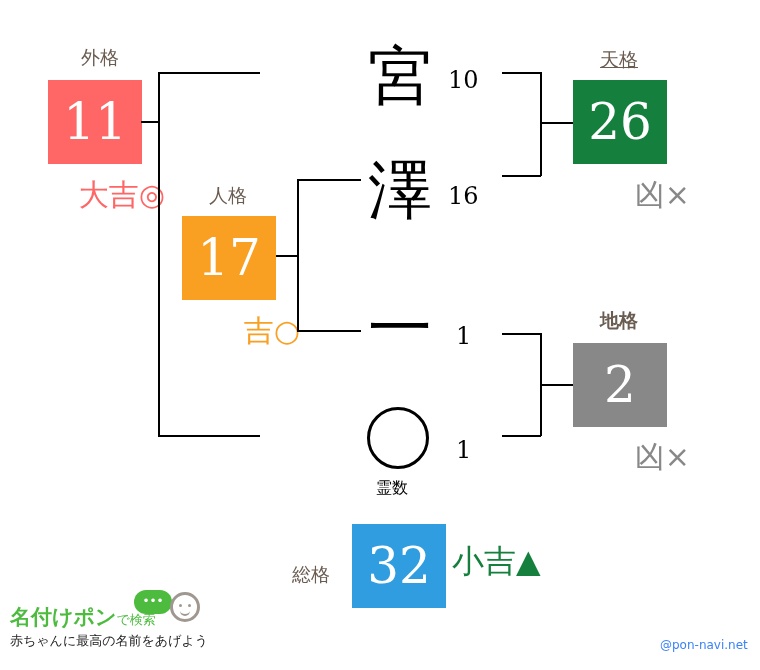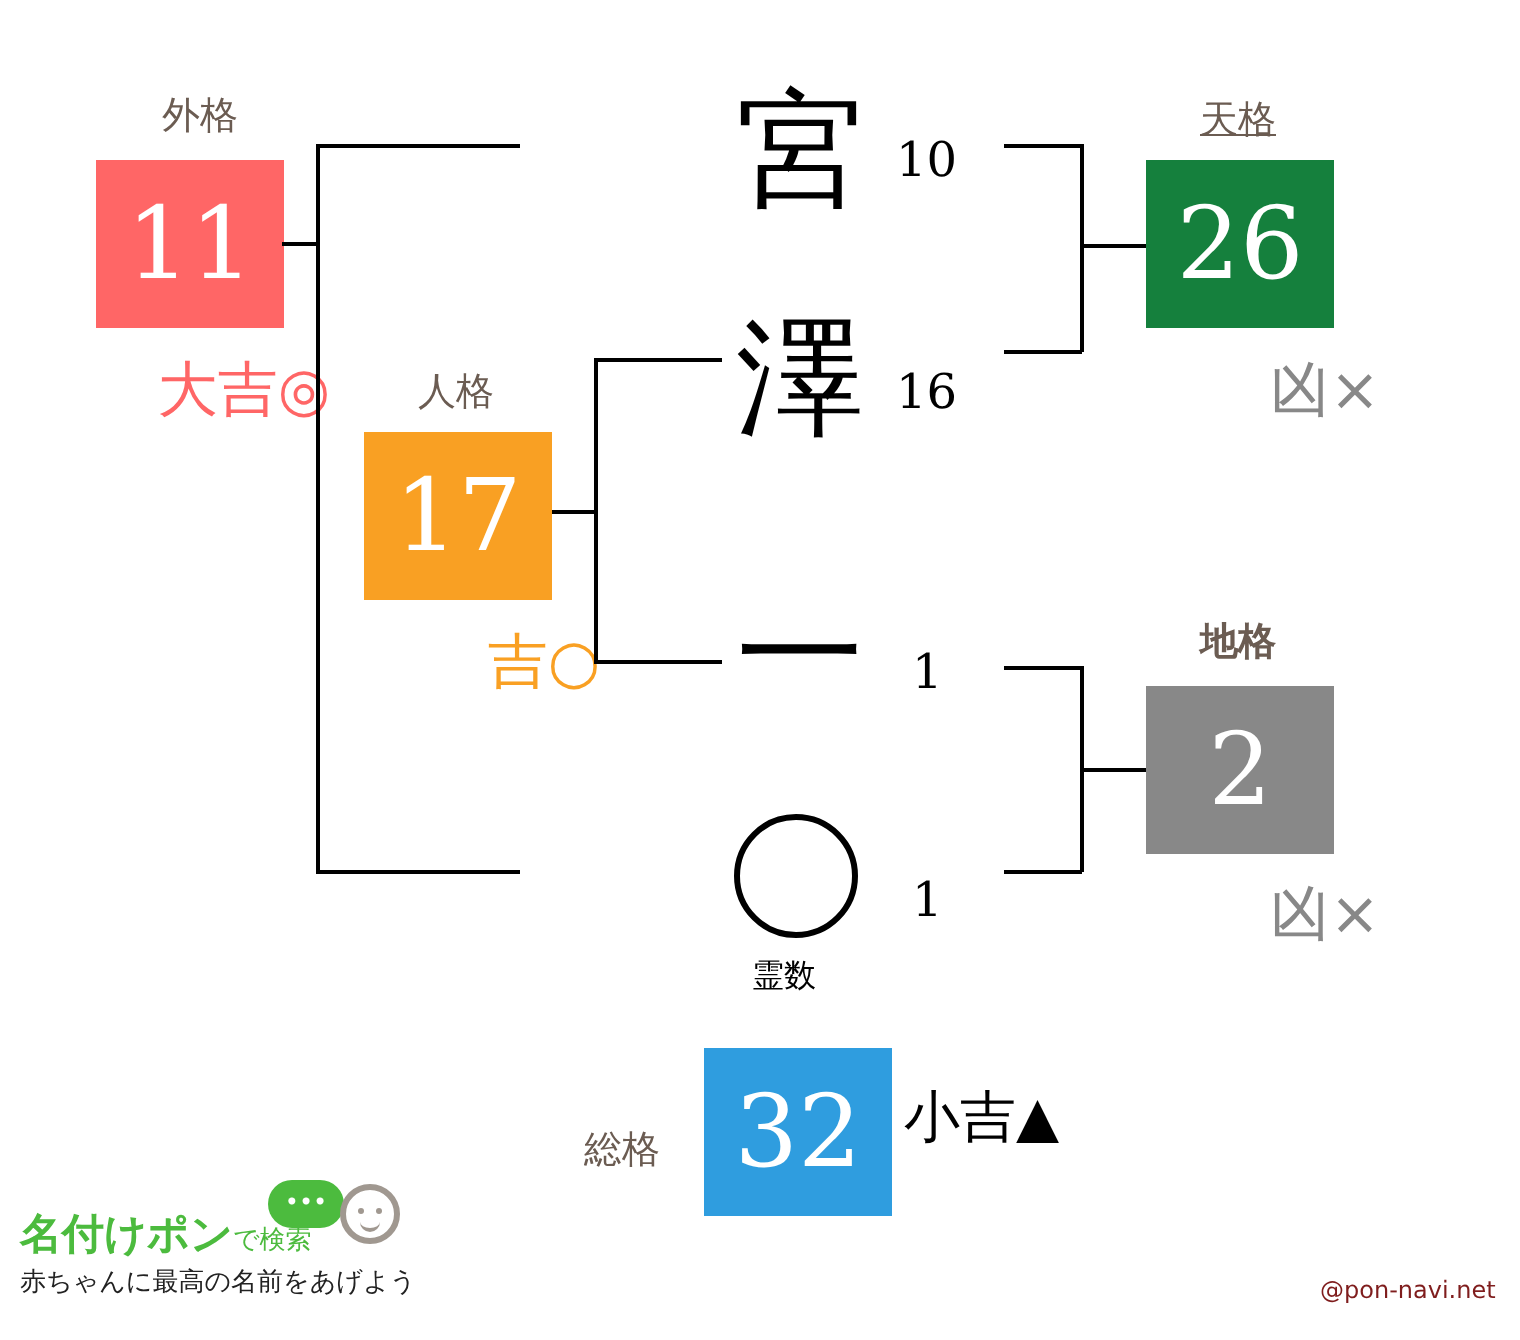--- a/index.html
+++ b/index.html
@@ -31,21 +31,21 @@
 <div class="abs label" style="left:572px;top:47px;text-decoration:underline;">天格</div>
 <div class="abs box" style="left:573px;top:80px;background:#15803d;">26</div>
 <div class="abs fortune" style="left:550px;top:175px;color:#888888;">凶×</div>
 
 <div class="abs label" style="left:572px;top:308px;font-weight:bold;">地格</div>
 <div class="abs box" style="left:573px;top:343px;background:#888888;">2</div>
 <div class="abs fortune" style="left:550px;top:437px;color:#888888;">凶×</div>
 
 <div class="abs label" style="left:266px;top:562px;width:90px;">総格</div>
 <div class="abs box" style="left:352px;top:524px;background:#2f9ddf;">32</div>
-<div class="abs" style="left:452px;top:540px;font-size:28px;color:#000000;">小吉▲</div>
+<div class="abs" style="left:452px;top:540px;font-size:32px;color:#15803d;">小吉▲</div>
 
 <div class="abs kanji" style="left:360px;top:36px;">宮</div>
 <div class="abs stroke" style="left:448px;top:66px;">10</div>
 <div class="abs kanji" style="left:360px;top:150px;">澤</div>
 <div class="abs stroke" style="left:448px;top:182px;">16</div>
 <div class="abs kanji" style="left:360px;top:288px;">一</div>
 <div class="abs stroke" style="left:456px;top:322px;">1</div>
 <div class="abs" style="left:367px;top:407px;width:62px;height:62px;border:3px solid #000;border-radius:50%;box-sizing:border-box;"></div>
 <div class="abs stroke" style="left:456px;top:436px;">1</div>
 <div class="abs" style="left:376px;top:478px;font-size:16px;color:#000;">霊数</div>
@@ -73,13 +73,13 @@
 <div class="abs" style="left:10px;top:603px;">
   <span style="color:#4cbb3e;font-size:21px;font-weight:bold;">名付けポン</span><span style="color:#4cbb3e;font-size:13px;">で検索</span>
 </div>
 <div class="abs" style="left:134px;top:590px;width:38px;height:24px;background:#4cbb3e;border-radius:12px;color:#fff;font-size:12px;text-align:center;line-height:22px;">•••</div>
 <div class="abs" style="left:170px;top:592px;width:30px;height:30px;border:3px solid #a09890;border-radius:50%;box-sizing:border-box;">
   <div style="position:absolute;left:6px;top:9px;width:3px;height:3px;background:#a09890;border-radius:50%;"></div>
   <div style="position:absolute;left:15px;top:9px;width:3px;height:3px;background:#a09890;border-radius:50%;"></div>
   <div style="position:absolute;left:7px;top:14px;width:10px;height:5px;border-bottom:2px solid #a09890;border-radius:0 0 6px 6px;"></div>
 </div>
 <div class="abs" style="left:10px;top:632px;font-size:13px;color:#222;">赤ちゃんに最高の名前をあげよう</div>
-<div class="abs" style="left:660px;top:638px;font-size:12px;color:#7f1d1d;">@pon-navi.net</div>
+<div class="abs" style="left:660px;top:638px;font-size:12px;color:#3b82f6;">@pon-navi.net</div>
 
 </body></html>

